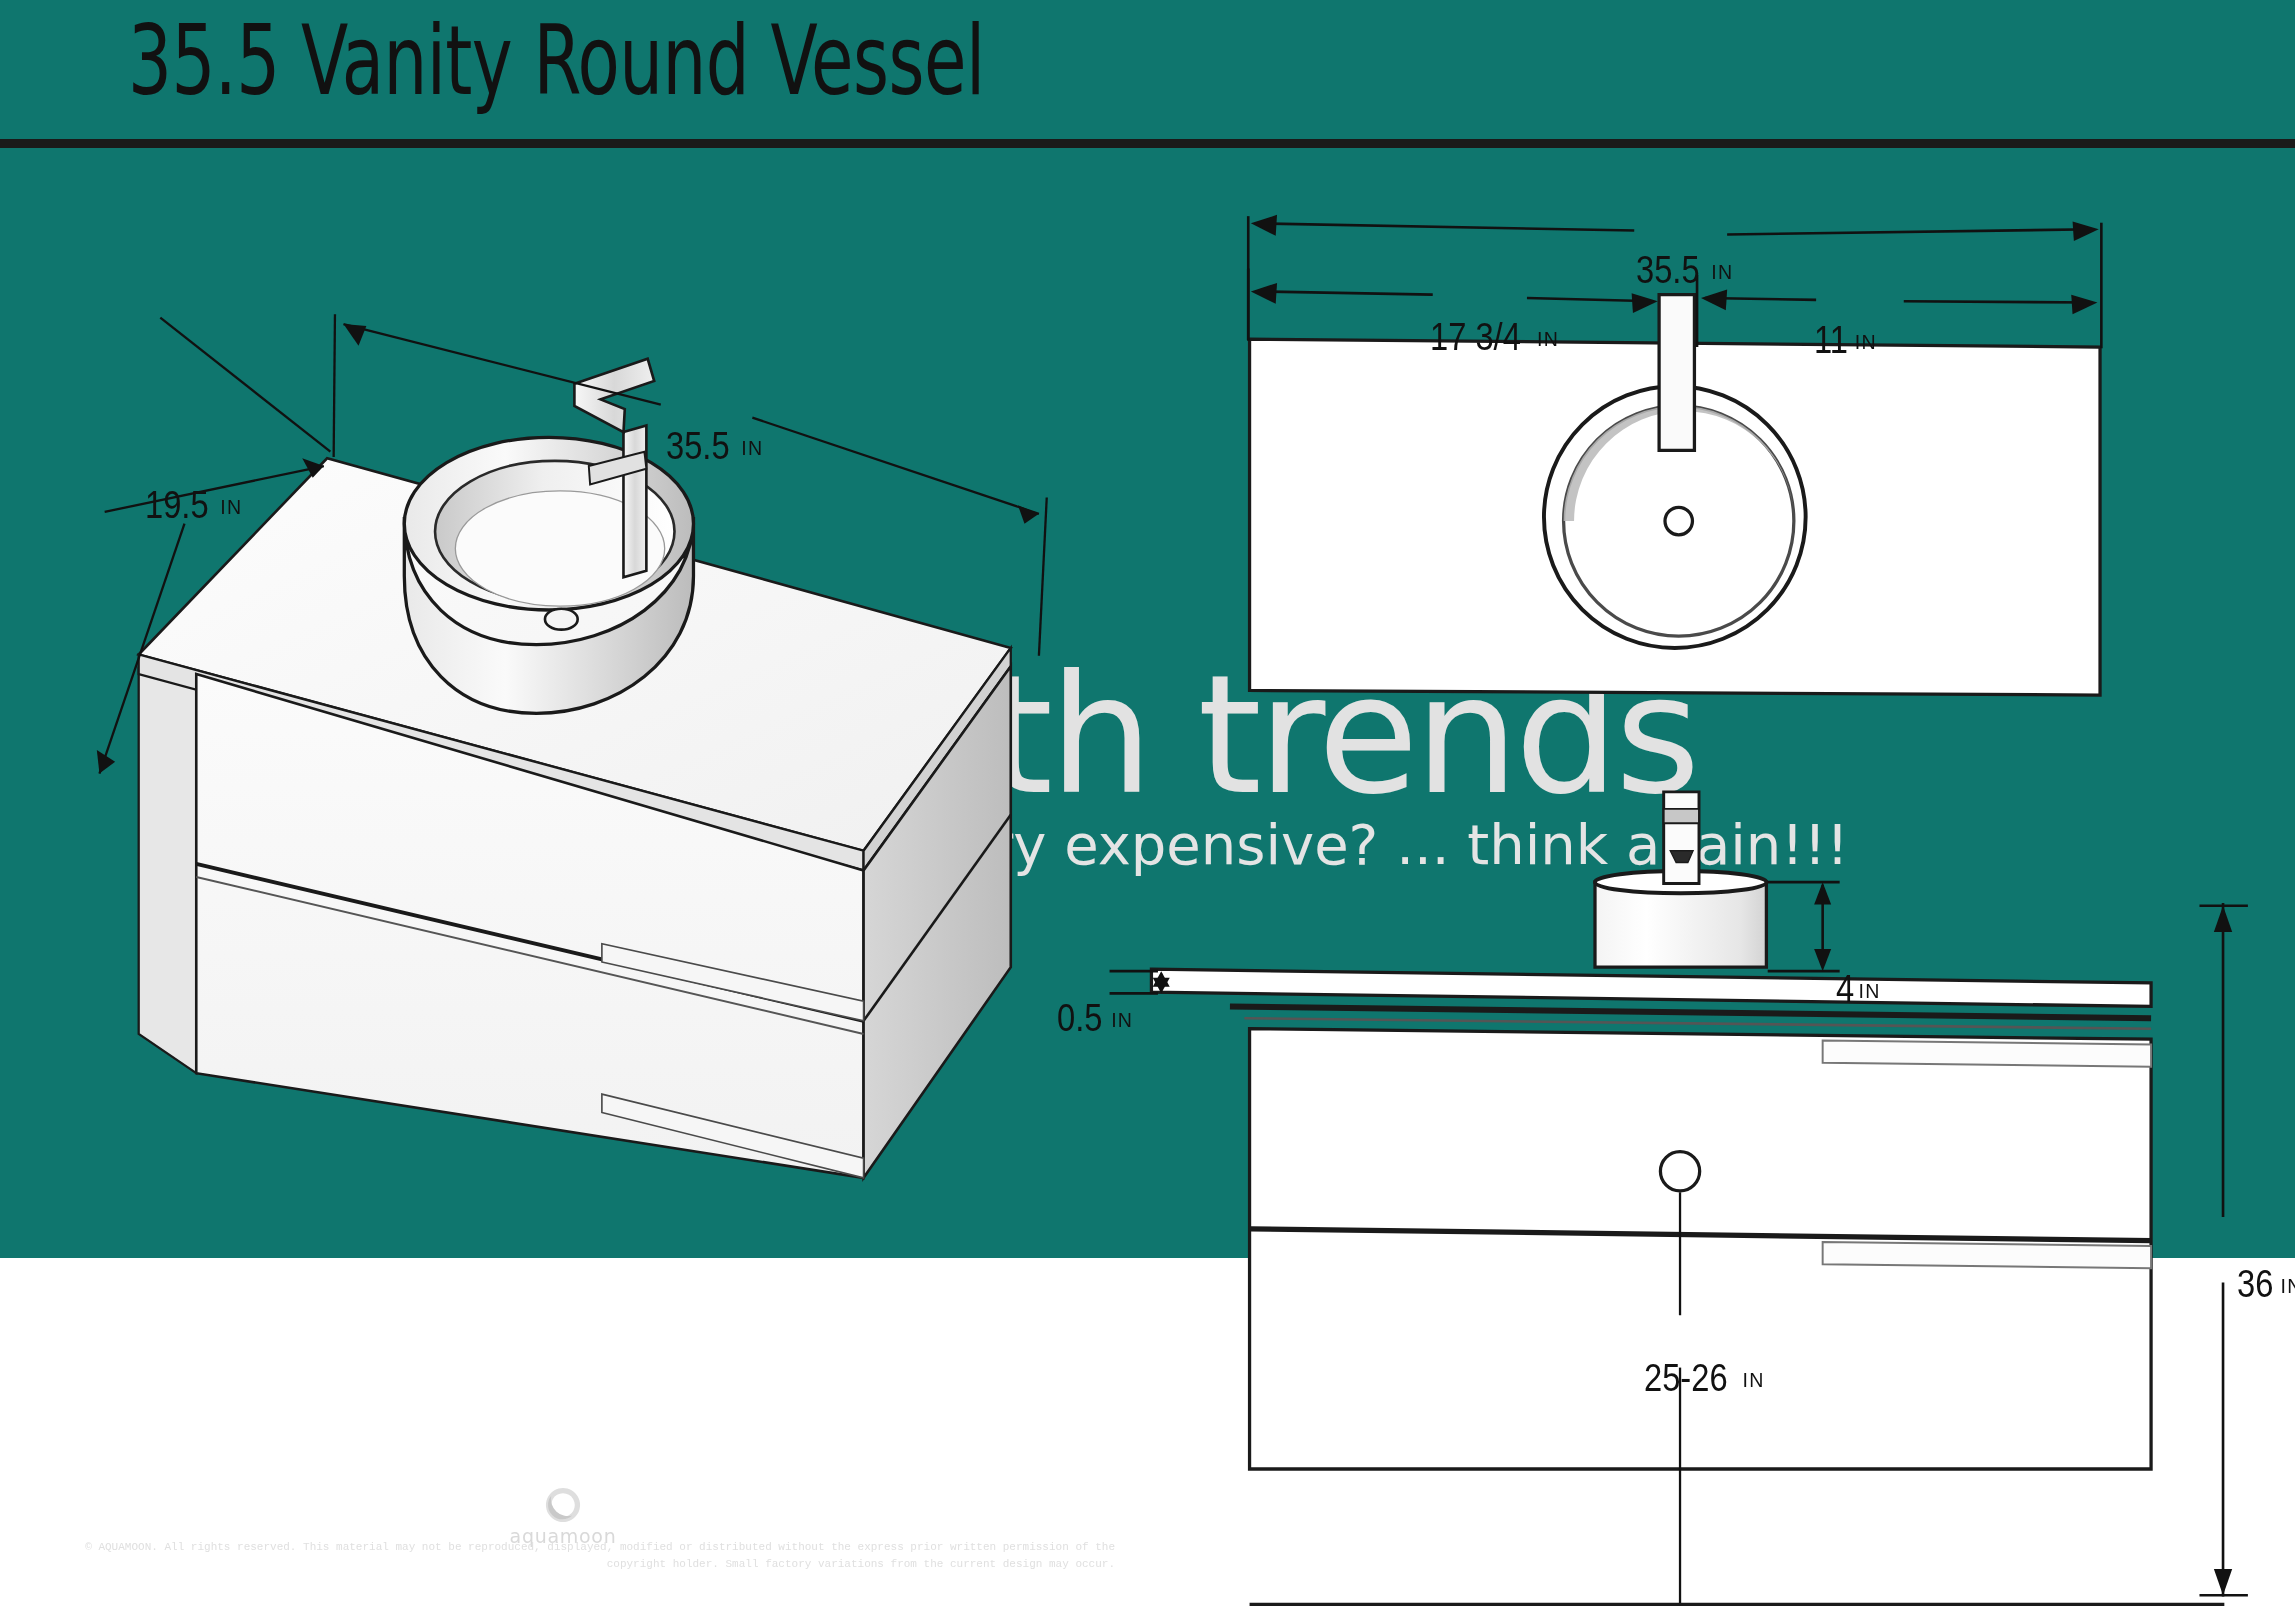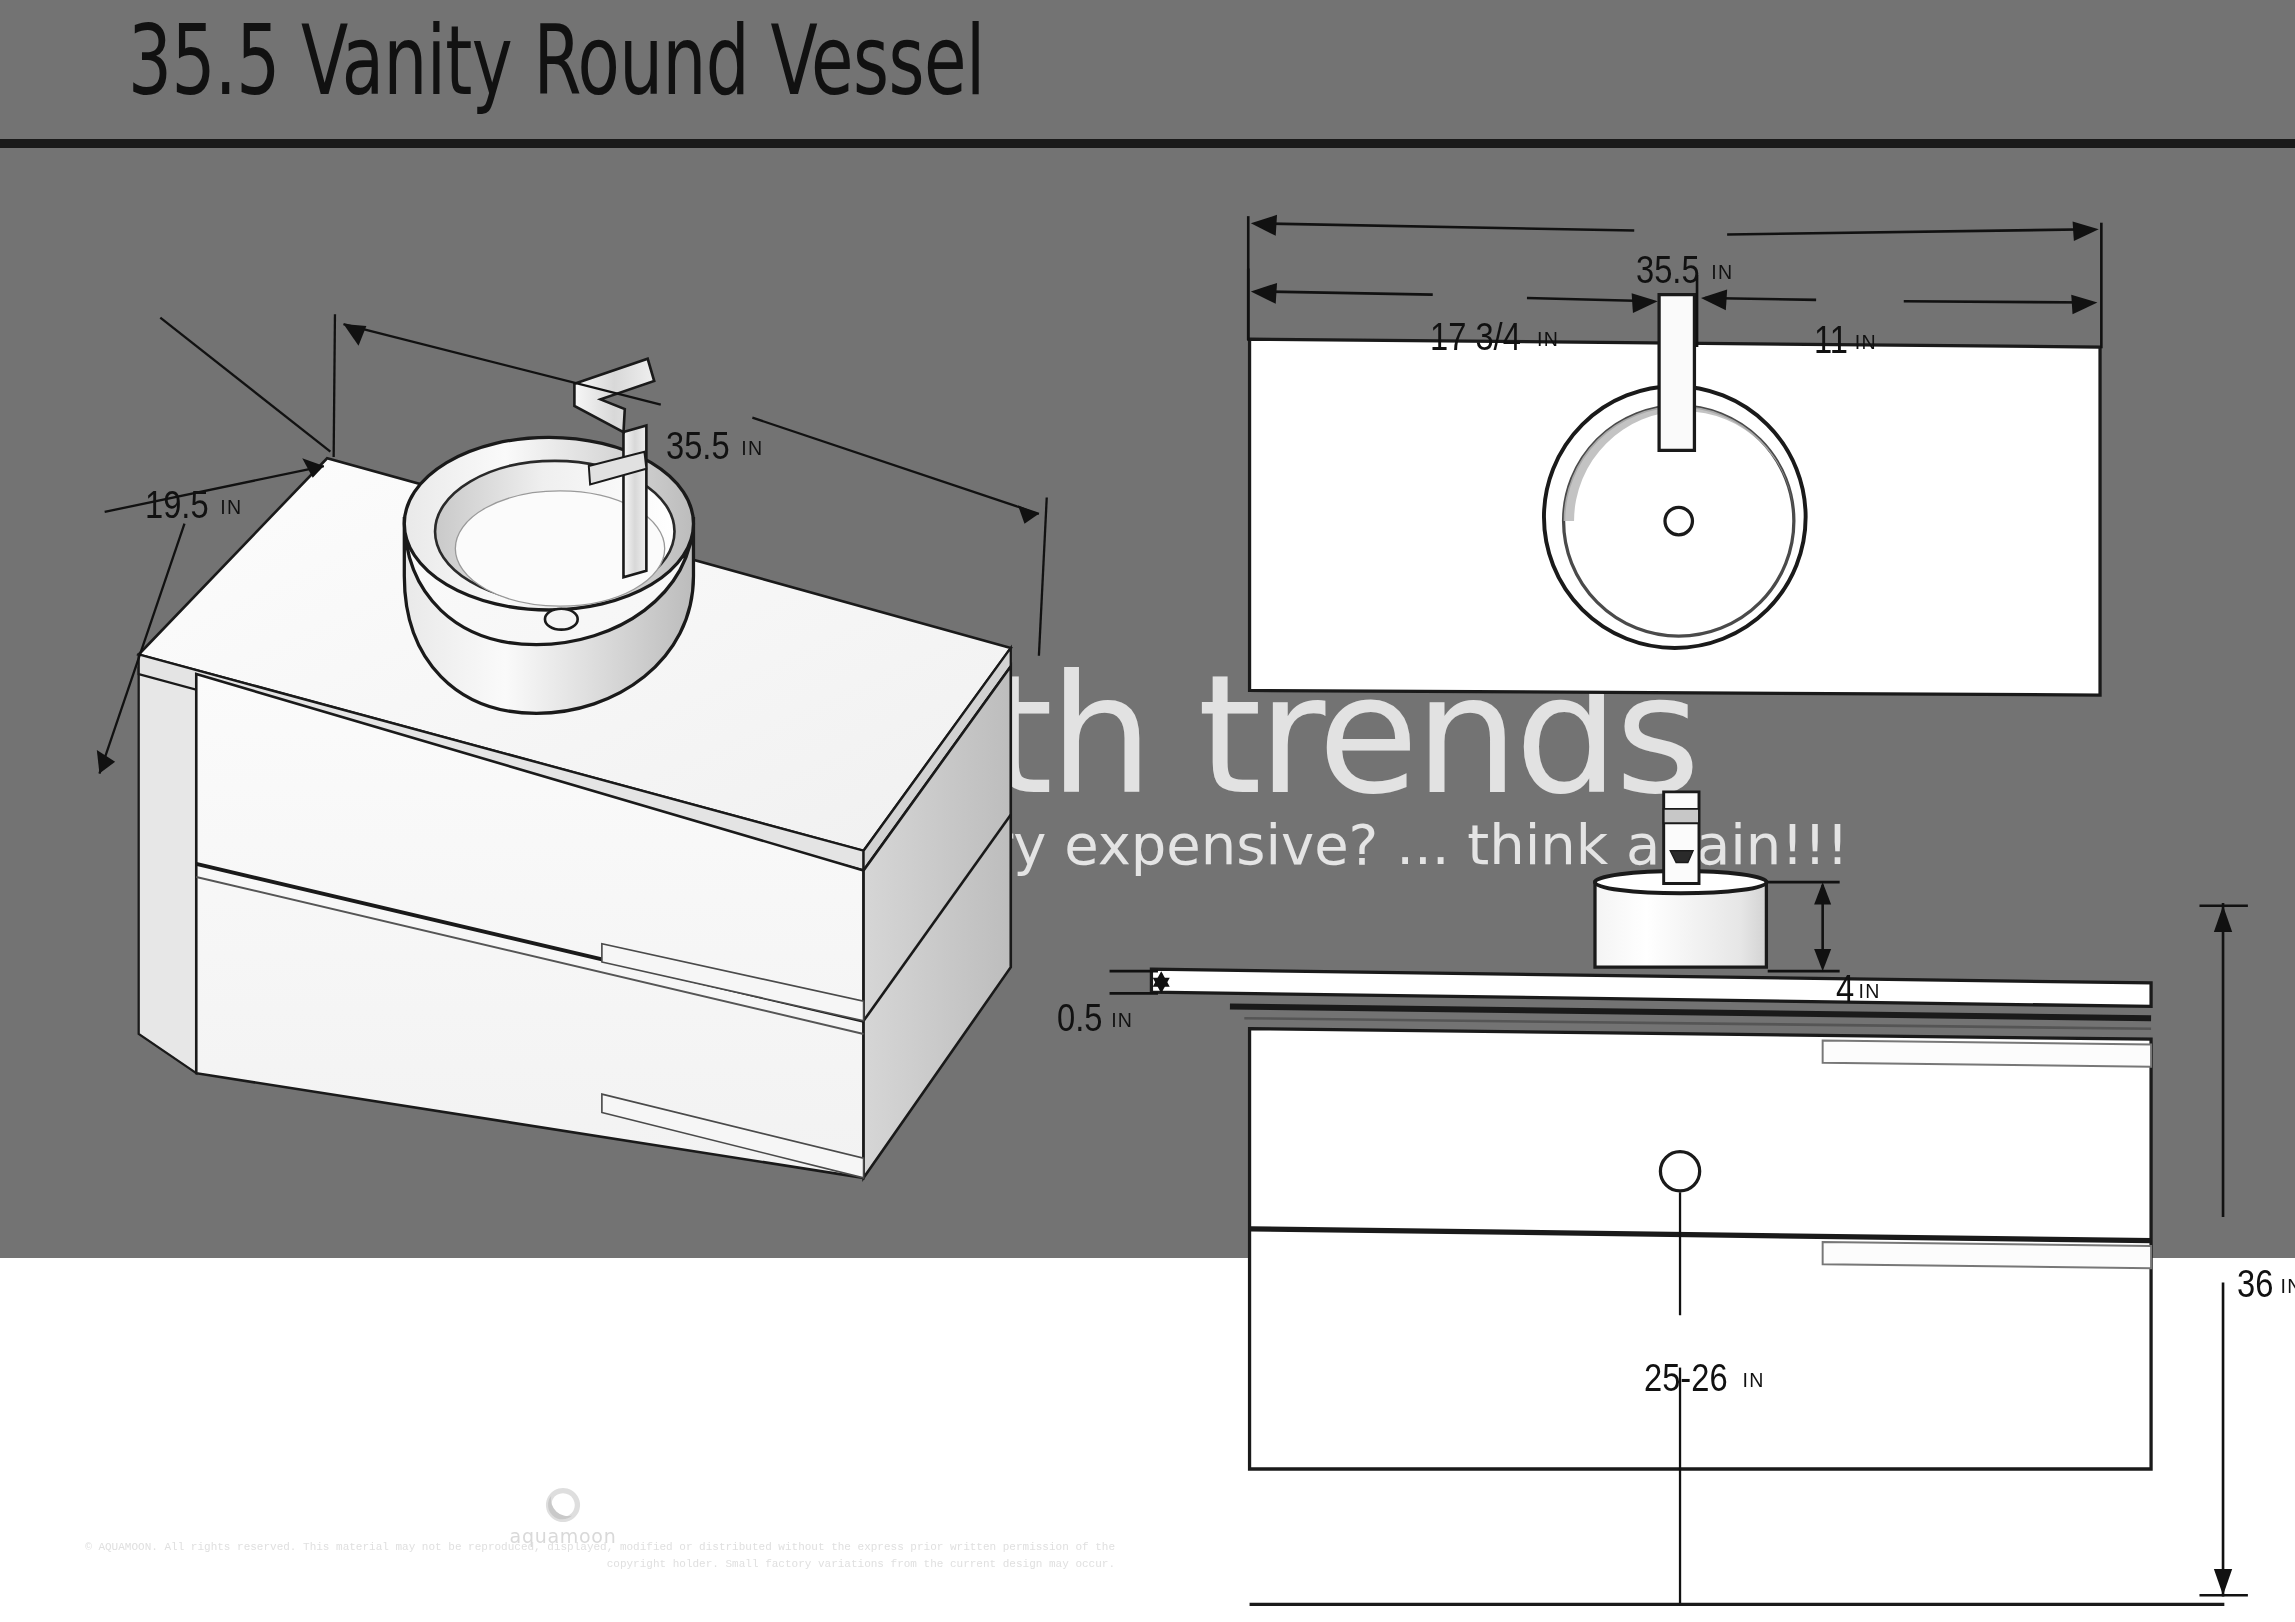--- a/index.html
+++ b/index.html
@@ -1,21 +1,21 @@
 <!DOCTYPE html>
 <html style="font-size:10.5px"><head>
 <meta charset="utf-8">
 <style>
   html,body{margin:0;padding:0;background:#ffffff;}
   body{
     width:2295px;height:1623px;
     font-family:"Liberation Sans","DejaVu Sans",sans-serif;
     color:#000;overflow:hidden;position:relative;
   }
-  #sheet{position:absolute;inset:0;width:2295px;height:1258px;background:#737373;}
+  #sheet{position:absolute;inset:0;width:2295px;height:1258px;background:#0f766e;}
 
   
   #title{
     position:absolute;left:128px;top:13px;
     font-size:96px;line-height:1;
     font-family:"Liberation Sans Narrow","DejaVu Sans Condensed","Liberation Sans",sans-serif;
     font-stretch:condensed;
     transform:scaleX(0.80);transform-origin:left top;
     white-space:nowrap;letter-spacing:-0.7px;color:#111;
   }

